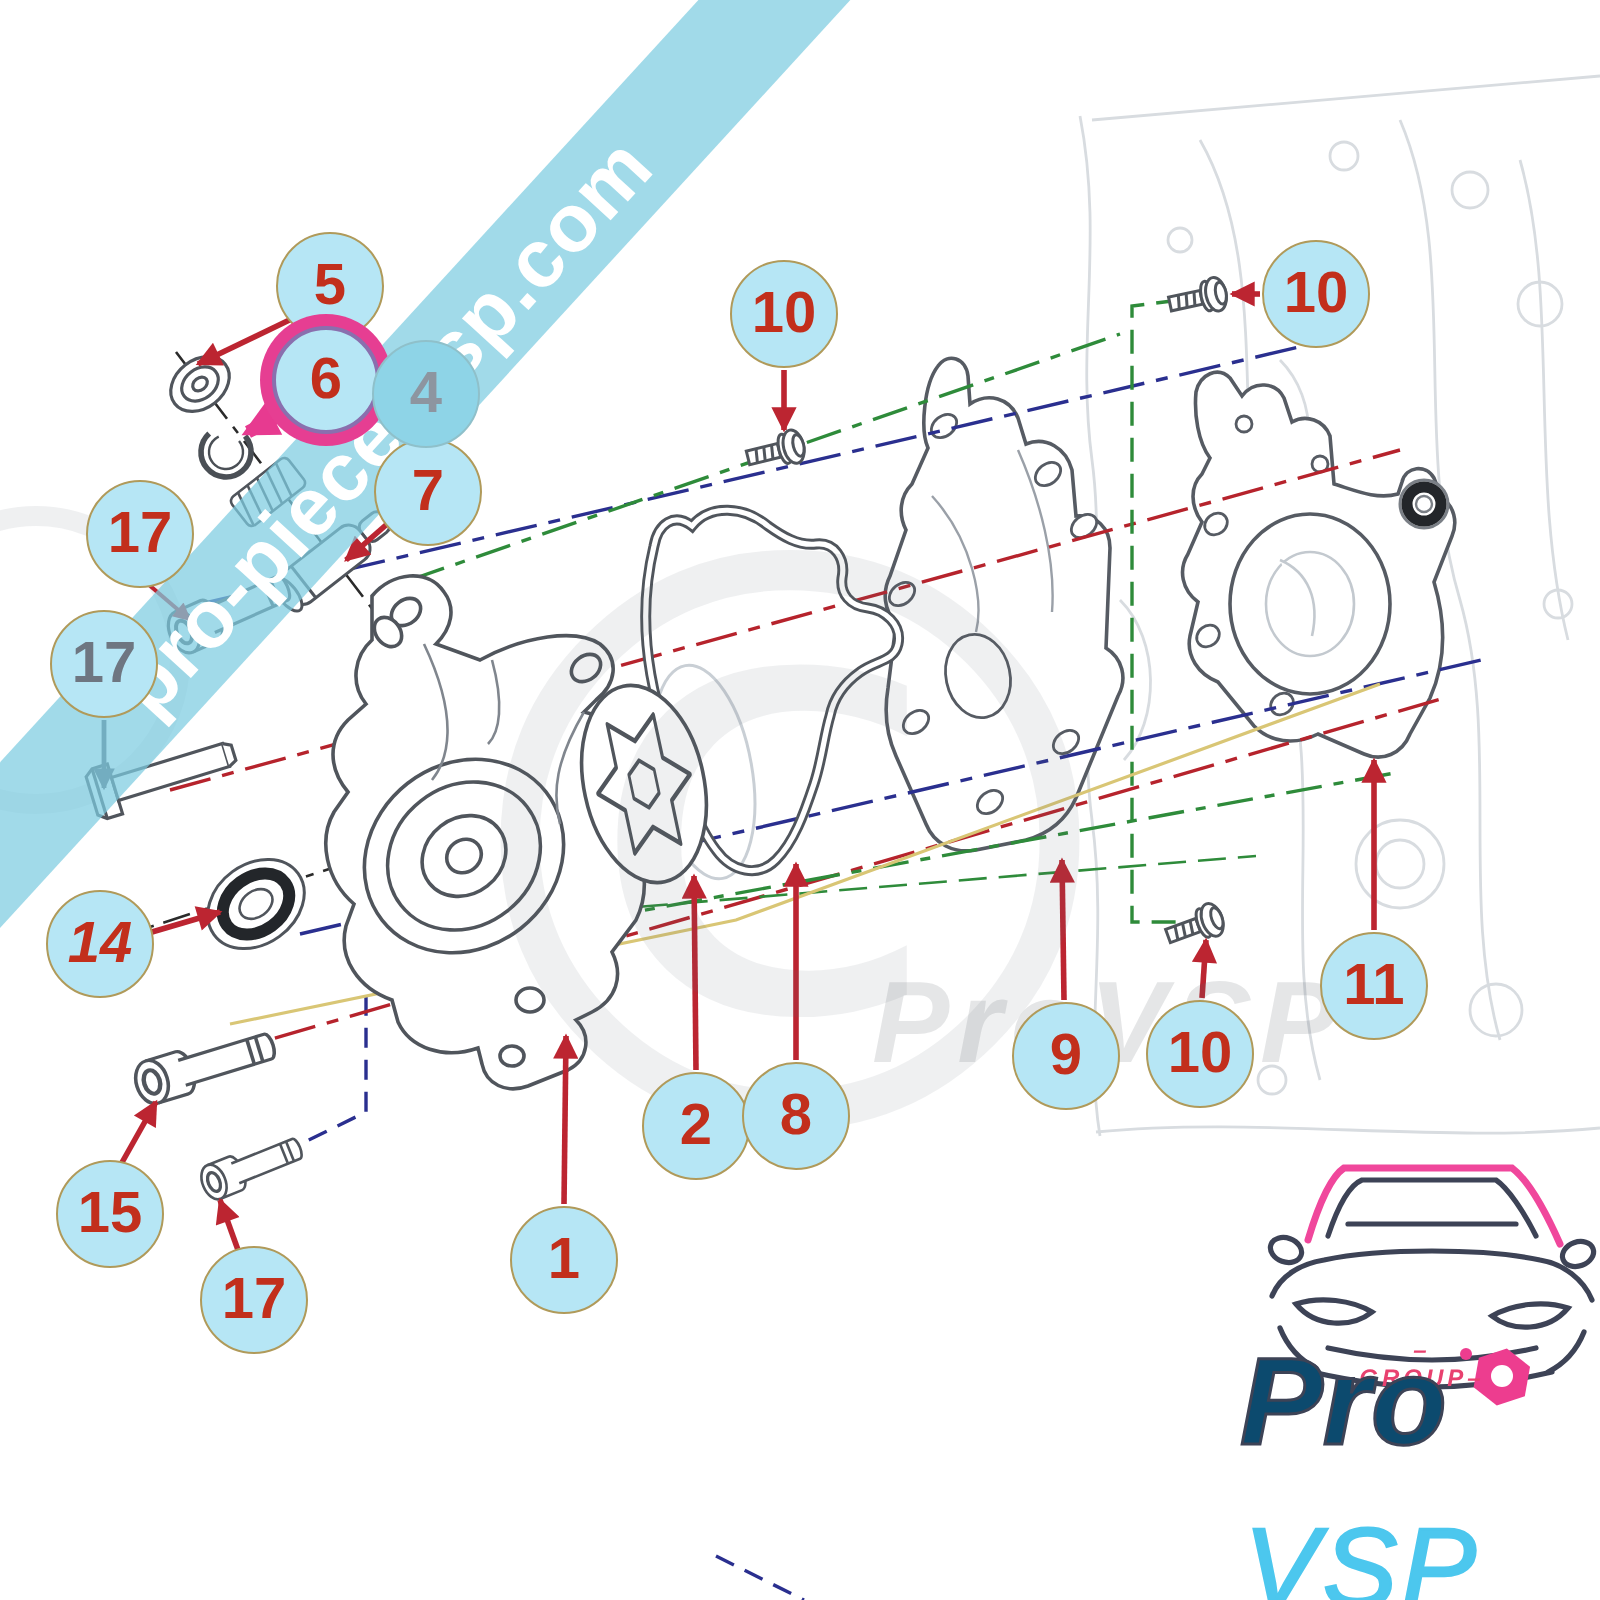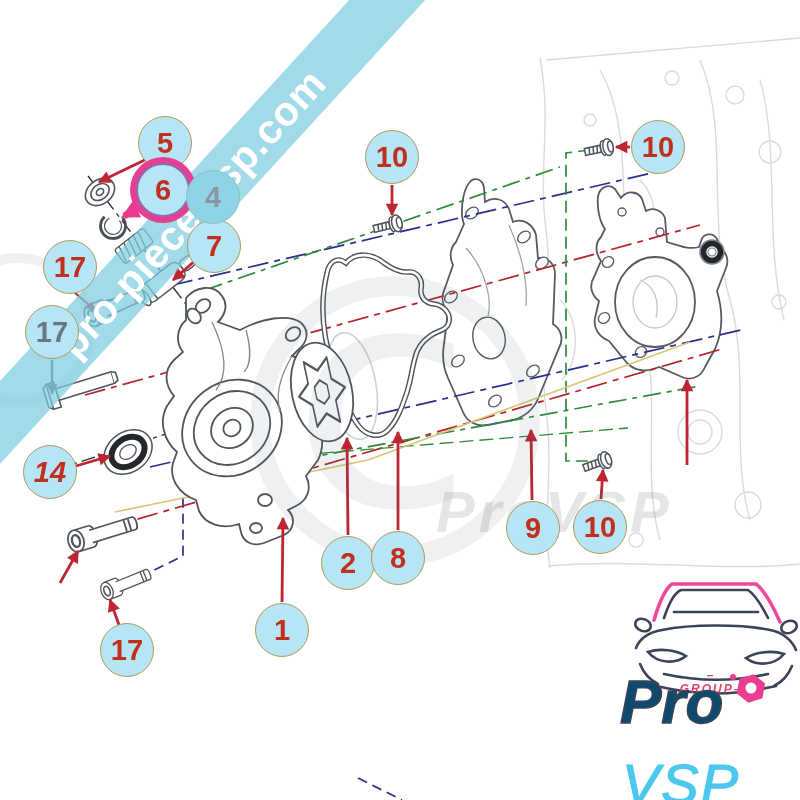--- a/index.html
+++ b/index.html
@@ -292,26 +292,28 @@
   </div>
 
   <div class="callouts">
       <div class="callout default" style="left: 165px; top: 143px;">5</div>
       <div class="callout highlight" style="left: 163px; top: 190px;">6</div>
       <div class="callout behind-band" style="left: 213px; top: 197px;">4</div>
       <div class="callout default" style="left: 214px; top: 246px;">7</div>
       <div class="callout default" style="left: 70px; top: 267px;">17</div>
       <div class="callout muted" style="left: 52px; top: 332px;">17</div>
       <div class="callout default" style="left: 50px; top: 472px; font-style: italic;">14</div>
+      <div class="callout default" style="left: 55px; top: 607px;">15</div>
       <div class="callout default" style="left: 127px; top: 650px;">17</div>
       <div class="callout default" style="left: 282px; top: 630px;">1</div>
       <div class="callout default" style="left: 348px; top: 563px;">2</div>
       <div class="callout default" style="left: 398px; top: 558px;">8</div>
       <div class="callout default" style="left: 533px; top: 528px;">9</div>
       <div class="callout default" style="left: 600px; top: 527px;">10</div>
+      <div class="callout default" style="left: 687px; top: 493px;">11</div>
       <div class="callout default" style="left: 658px; top: 147px;">10</div>
       <div class="callout default" style="left: 392px; top: 157px;">10</div>
     </div>
 
   <div class="logo-group">–GROUP–</div>
   <div class="logo-pro">Pro</div>
   <div class="logo-vsp">VSP</div>
 
 </div>
 

